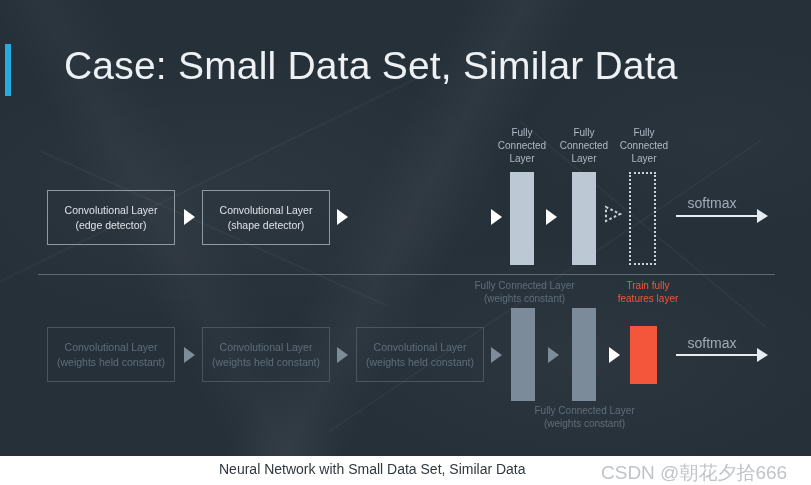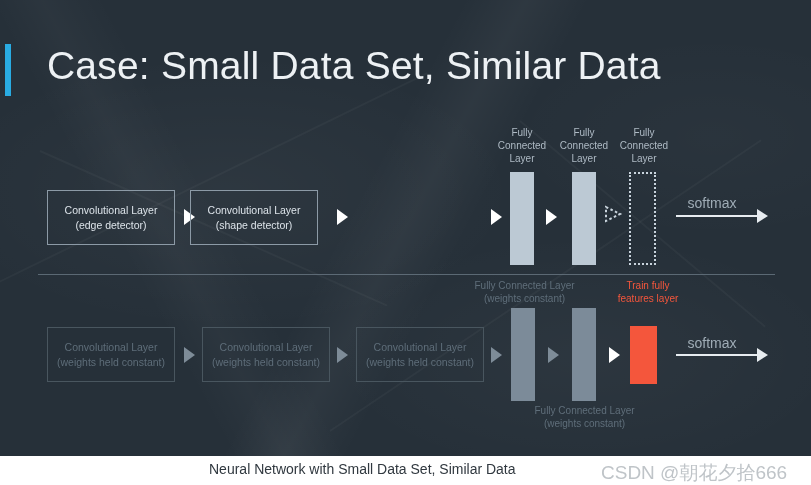--- a/index.html
+++ b/index.html
@@ -38,21 +38,21 @@
   }
   
   .accent-bar {
     position: absolute;
     left: 5px; top: 44px;
     width: 6px; height: 52px;
     background: #29ABE2;
   }
   .slide-title {
     position: absolute;
-    left: 47px; top: 44px;
+    left: 64px; top: 44px;
     font-size: 39px;
     font-weight: 300;
     letter-spacing: 0.2px;
     color: #EDF1F4;
     white-space: nowrap;
     font-family: "Liberation Sans", sans-serif;
   }
   
   .conv-box {
     position: absolute;
@@ -127,21 +127,21 @@
   }
   
   .caption-strip {
     position: absolute;
     left: 0; top: 456px;
     width: 811px; height: 29px;
     background: #FFFFFF;
   }
   .caption-text {
     position: absolute;
-    left: 209px; top: 461px;
+    left: 219px; top: 461px;
     font-size: 14px;
     color: #30383F;
     white-space: nowrap;
     font-family: "Liberation Sans", sans-serif;
   }
   .watermark {
     position: absolute;
     left: 601px; top: 460px;
     font-size: 19px;
     color: #BFC4C8;
@@ -159,21 +159,21 @@
   <div class="bg-streak" style="left:40px; top:150px; width:380px; height:2px; transform:rotate(24deg);"></div>
   <div class="bg-streak" style="left:330px; top:430px; width:520px; height:2px; transform:rotate(-34deg);"></div>
   <div class="bg-streak" style="left:520px; top:120px; width:320px; height:2px; transform:rotate(40deg);"></div>
 
   <div class="accent-bar"></div>
   <div class="slide-title">Case: Small Data Set, Similar Data</div>
 
   <div class="conv-box" style="left:47px; top:190px; width:128px; height:55px;">Convolutional Layer (edge detector)</div>
   <div class="tri" style="left:184px; top:209px;"></div>
 
-  <div class="conv-box" style="left:190px; top:190px; width:128px; height:55px;text-align:center;">Convolutional Layer (shape detector)</div>
+  <div class="conv-box" style="left:202px; top:190px; width:128px; height:55px;text-align:center;">Convolutional Layer (shape detector)</div>
   <div class="tri" style="left:337px; top:209px;"></div>
 
   <div class="tri" style="left:491px; top:209px;"></div>
 
   <div class="fc-label" style="left:493px; top:126px; width:58px;">Fully Connected Layer</div>
   <div class="bar bar-light" style="left:510px; top:172px; width:24px; height:93px;"></div>
 
   <div class="tri" style="left:546px; top:209px;"></div>
 
   <div class="fc-label" style="left:555px; top:126px; width:58px;">Fully Connected Layer</div>

